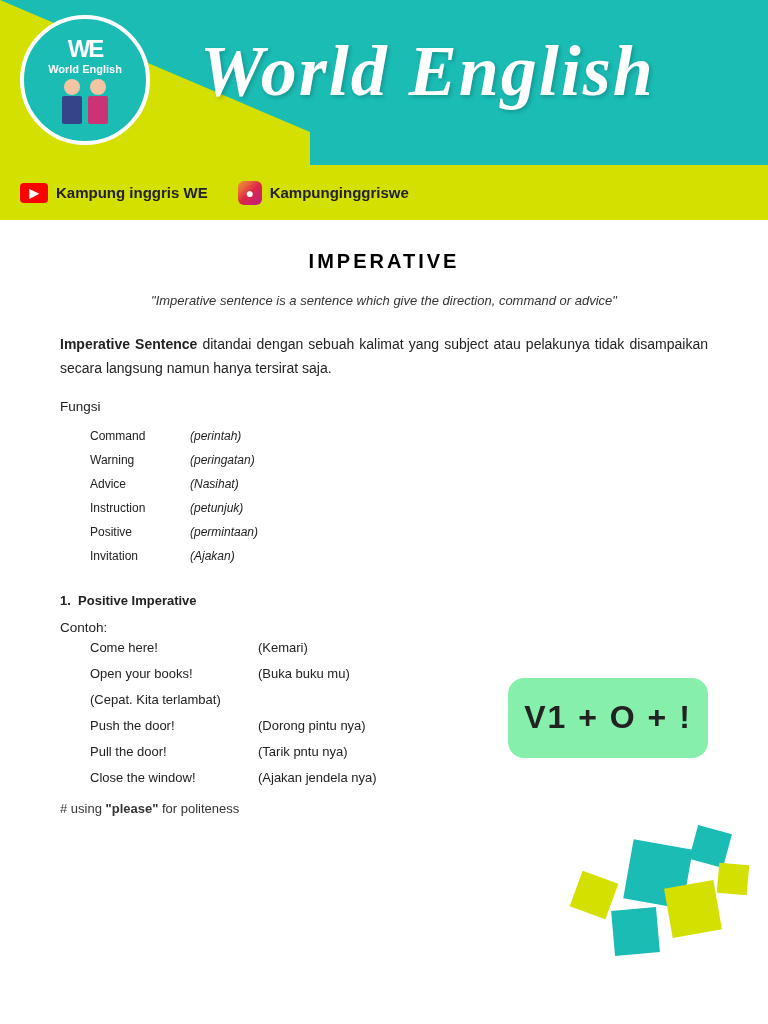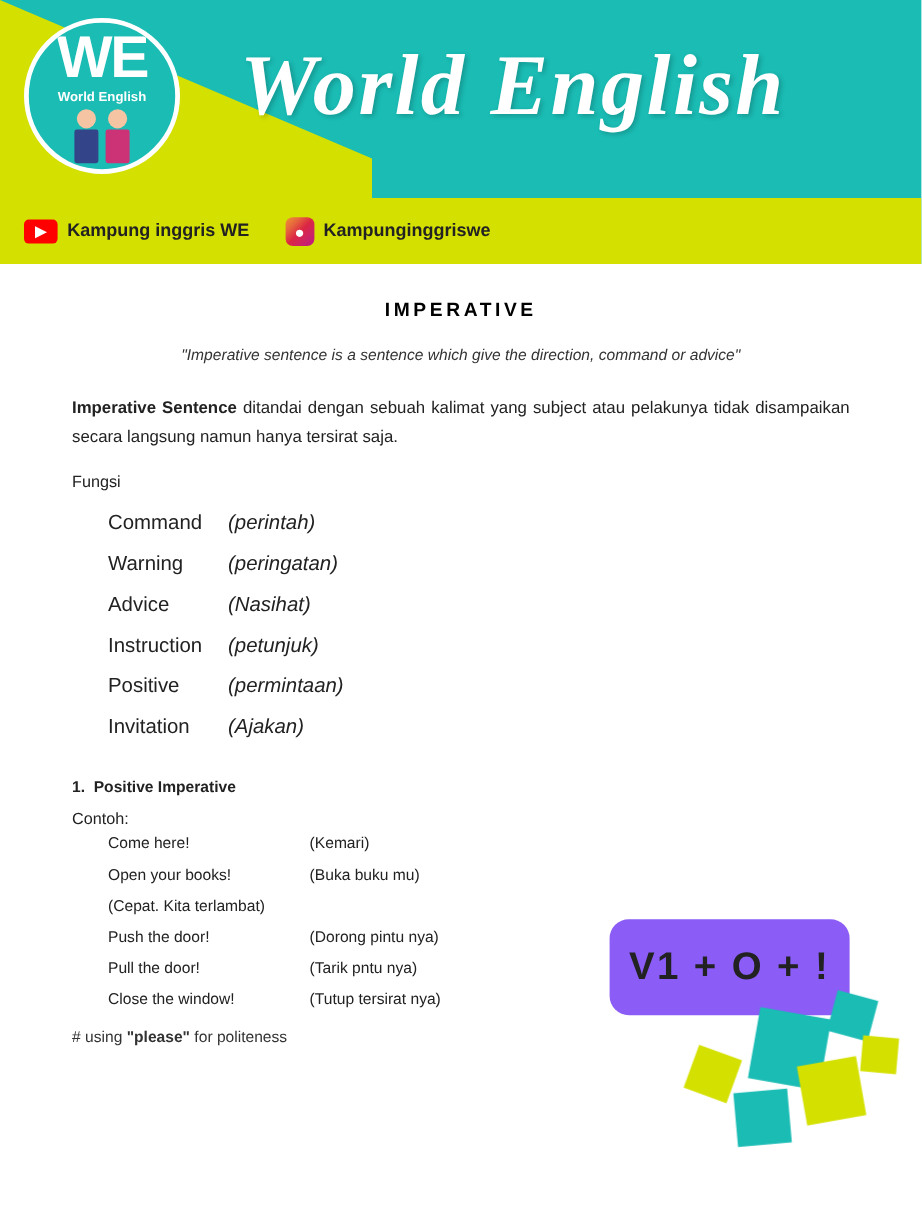--- a/index.html
+++ b/index.html
@@ -31,21 +31,21 @@
       border: 4px solid #fff;
       display: flex;
       flex-direction: column;
       align-items: center;
       justify-content: center;
       z-index: 10;
       overflow: hidden;
     }
 
     .logo-we {
-      font-size: 49px;
+      font-size: 24px;
       font-weight: 900;
       color: #fff;
       line-height: 1;
       font-family: 'Arial Black', Arial, sans-serif;
       letter-spacing: -2px;
     }
 
     .logo-subtitle {
       font-size: 11px;
       color: #fff;
@@ -115,21 +115,21 @@
       font-size: 14px;
     }
 
     
     .content {
       padding: 30px 60px;
     }
 
     .main-title {
       text-align: center;
-      font-size: 16px;
+      font-size: 20px;
       font-weight: 900;
       letter-spacing: 3px;
       margin-bottom: 20px;
       color: #000;
     }
 
     .subtitle-quote {
       text-align: center;
       font-style: italic;
       font-size: 13px;
@@ -157,21 +157,21 @@
       margin-top: 10px;
     }
 
     .fungsi-list {
       list-style: disc;
       padding-left: 30px;
       margin-bottom: 25px;
     }
 
     .fungsi-list li {
-      font-size: 17px;
+      font-size: 12px;
       color: #222;
       line-height: 2;
       display: flex;
       gap: 0;
     }
 
     .fungsi-term {
       min-width: 100px;
       font-weight: normal;
     }
@@ -192,21 +192,21 @@
       font-weight: 900;
     }
 
     .contoh-label {
       font-size: 13.5px;
       color: #222;
     }
 
     .examples-area {
       display: flex;
-      align-items: flex-end;
+      align-items: center;
       gap: 20px;
     }
 
     .examples-list {
       list-style: disc;
       padding-left: 30px;
       flex: 1;
     }
 
     .examples-list li {
@@ -220,21 +220,21 @@
     .example-eng {
       min-width: 160px;
     }
 
     .example-ind {
       font-style: normal;
       color: #222;
     }
 
     .formula-box {
-      background: #8b5cf6;
+      background: #86efac;
       border-radius: 16px;
       width: 200px;
       min-width: 200px;
       height: 80px;
       display: flex;
       align-items: center;
       justify-content: center;
       font-size: 32px;
       font-weight: 900;
       color: #222;
@@ -423,21 +423,21 @@
       <li>
         <span class="example-eng">Push the door!</span>
         <span class="example-ind">(Dorong pintu nya)</span>
       </li>
       <li>
         <span class="example-eng">Pull the door!</span>
         <span class="example-ind">(Tarik pntu nya)</span>
       </li>
       <li>
         <span class="example-eng">Close the window!</span>
-        <span class="example-ind">(Tutup tersirat nya)</span>
+        <span class="example-ind">(Ajakan jendela nya)</span>
       </li>
     </ul>
 
     <div class="formula-box">V1 + O + !</div>
   </div>
 
   <p class="politeness-note">
     # using <strong>"please"</strong> for politeness
   </p>
 

